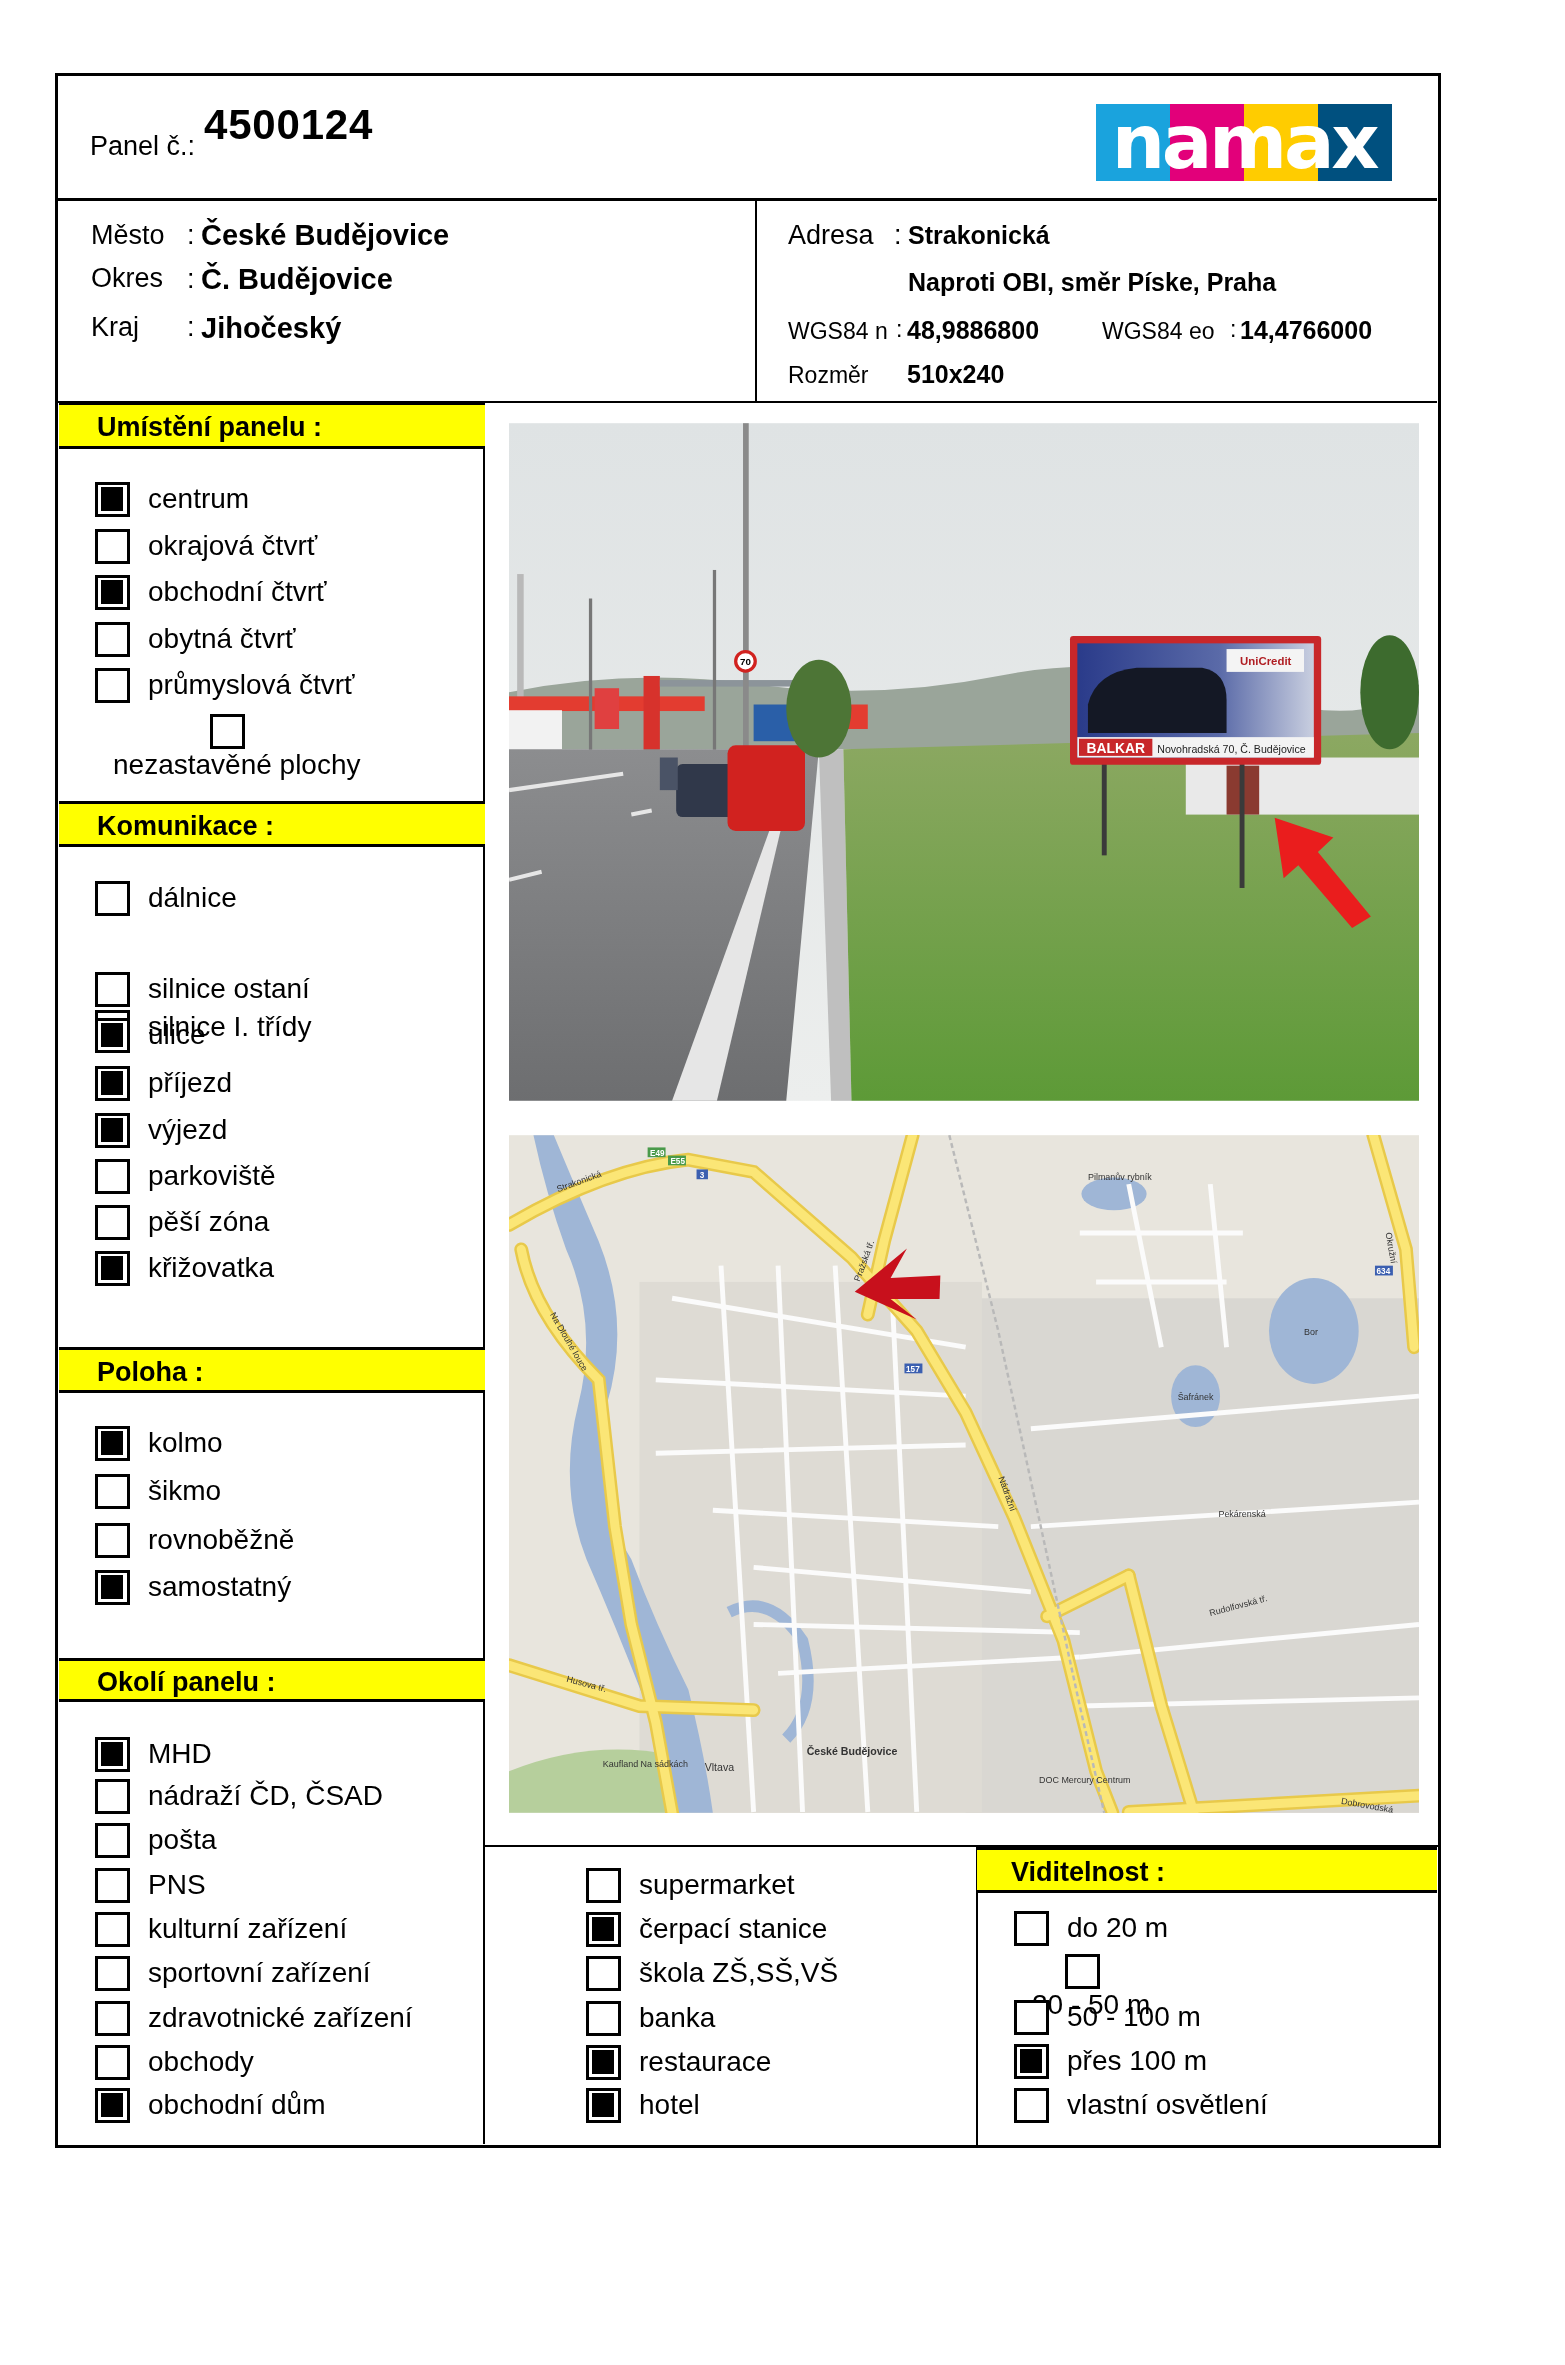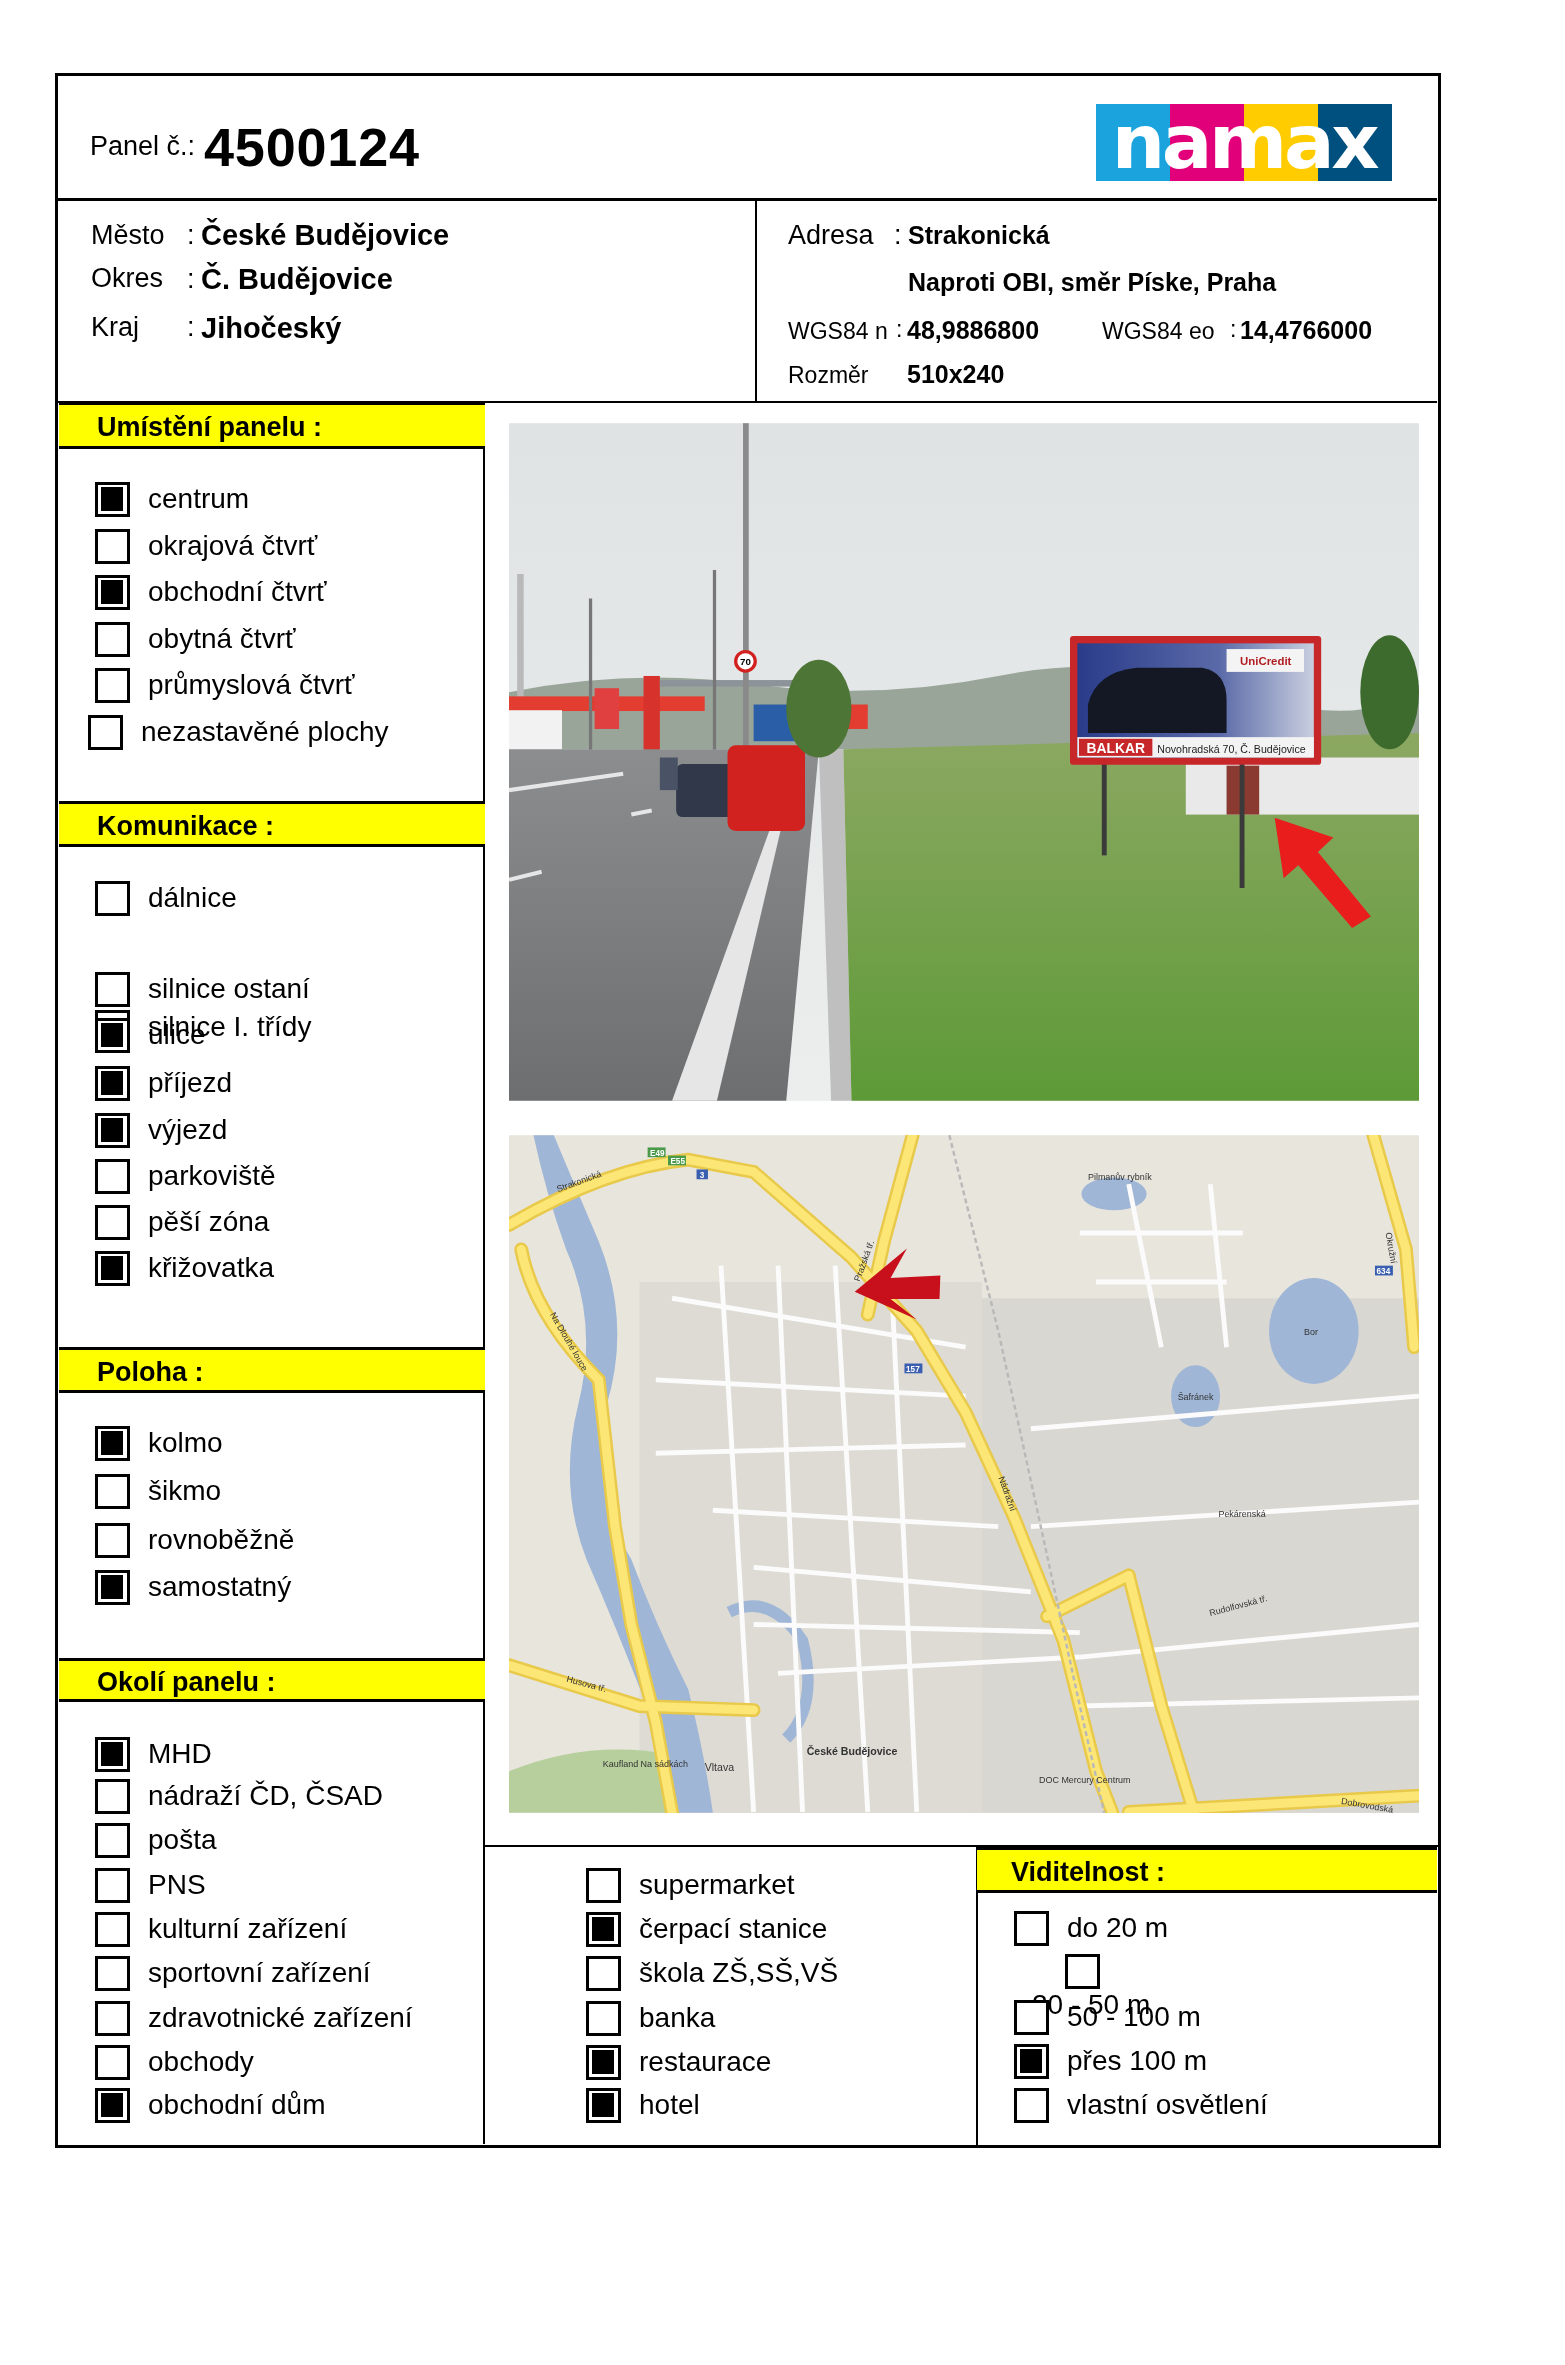--- a/index.html
+++ b/index.html
@@ -2,21 +2,21 @@
 <html style="font-size:13px"><head>
 <meta charset="utf-8">
 <style>
   html, body { margin:0; padding:0; background:#ffffff; }
   body { width:1565px; height:2366px; position:relative; overflow:hidden; font-family:"Liberation Sans", sans-serif; color:#000; }
   .abs { position:absolute; }
   .frame { left:55px; top:73px; width:1380px; height:2069px; border:3.3px solid #000; box-sizing:content-box; }
   .hline { position:absolute; background:#000; }
   .vline { position:absolute; background:#000; }
   .panel-label { left:90px; top:131px; font-size:27px; }
-  .panel-num { left:204px; top:116px; font-size:54px; font-weight:bold; letter-spacing:0.8px; }
+  .panel-num { left:204px; top:101px; font-size:42px; font-weight:bold; letter-spacing:0.8px; }
   .logo { left:1096px; top:104px; width:296px; height:77px; display:flex; }
   .logo .tile { flex:1; position:relative; }
   .logo .word { position:absolute; left:0; top:0; width:296px; height:77px; display:flex; align-items:center; justify-content:center; font-weight:bold; font-size:75px; color:#fff; letter-spacing:-3.3px; font-family:"DejaVu Sans", sans-serif; line-height:77px; }
   .lbl { font-size:27px; white-space:nowrap; }
   .val { font-size:29px; font-weight:bold; white-space:nowrap; }
   .lblsm { font-size:23px; white-space:nowrap; }
   .valsm { font-size:25px; font-weight:bold; white-space:nowrap; }
   .yellow { position:absolute; background:#ffff00; border-top:3.3px solid #000; border-bottom:3.3px solid #000; box-sizing:border-box; }
   .yellow span { position:absolute; left:38px; font-size:27px; font-weight:bold; white-space:nowrap; }
   .cb-row { position:absolute; display:flex; align-items:center; height:36px; }
@@ -92,21 +92,21 @@
     <span class="cb-label">obchodní čtvrť</span>
   </div>
 <div class="cb-row" style="left:95px; top:621px;">
     <div class="cb"></div>
     <span class="cb-label">obytná čtvrť</span>
   </div>
 <div class="cb-row" style="left:95px; top:667px;">
     <div class="cb"></div>
     <span class="cb-label">průmyslová čtvrť</span>
   </div>
-<div class="cb-row" style="left:88px; top:714px;">
+<div class="cb-row" style="left:95px; top:714px;flex-direction:column;">
     <div class="cb"></div>
     <span class="cb-label">nezastavěné plochy</span>
   </div>
 
 <div class="yellow" style="left:59px; top:801px; width:426px; height:46px;">
   <span style="top:6.5px;">Komunikace :</span>
 </div>
 <div class="cb-row" style="left:95px; top:880px;">
     <div class="cb"></div>
     <span class="cb-label">dálnice</span>

